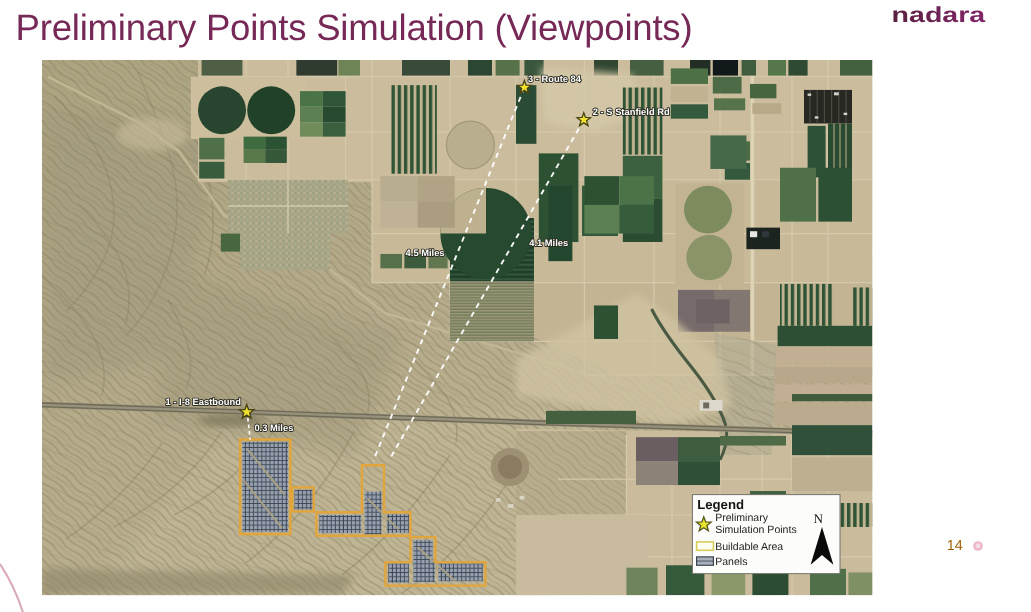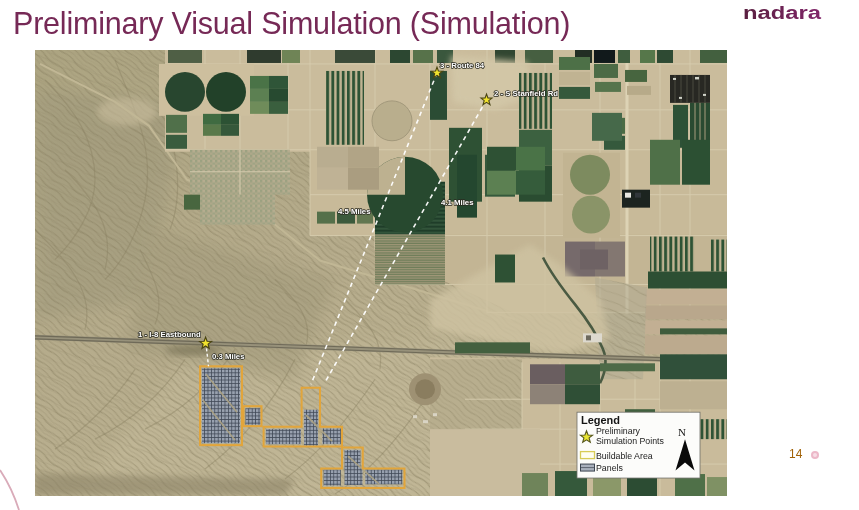--- a/index.html
+++ b/index.html
@@ -3,21 +3,21 @@
 <style>
 html,body{margin:0;padding:0;background:#ffffff;width:859px;height:510px;overflow:hidden;}
 #slide{position:relative;width:859px;height:510px;background:#ffffff;font-family:"Liberation Sans",sans-serif;}
 #title{position:absolute;left:13px;top:6px;font-size:30.5px;color:#762956;letter-spacing:-0.2px;white-space:nowrap;}
 #map{position:absolute;left:35px;top:50px;width:692px;height:498px;filter:blur(0.35px);}
 #pageno{position:absolute;left:789px;top:447px;font-size:12px;color:#a16207;}
 </style></head>
 <body>
 <div id="slide">
 
-<div id="title">Preliminary Visual Simulation (Simulation)</div>
+<div id="title">Preliminary Points Simulation (Viewpoints)</div>
 
 <svg style="position:absolute;left:740px;top:2px" width="90" height="22" viewBox="0 0 90 22">
 <defs>
         <linearGradient id="ng" x1="0" y1="0" x2="1" y2="0">
           <stop offset="0" stop-color="#5a2040"></stop>
           <stop offset="1" stop-color="#82266b"></stop>
         </linearGradient>
       </defs>
 <text x="3" y="16.5" font-family="Liberation Sans, sans-serif" font-size="18" font-weight="bold" fill="url(#ng)" textLength="78" lengthAdjust="spacingAndGlyphs">nadara</text>
 </svg>

